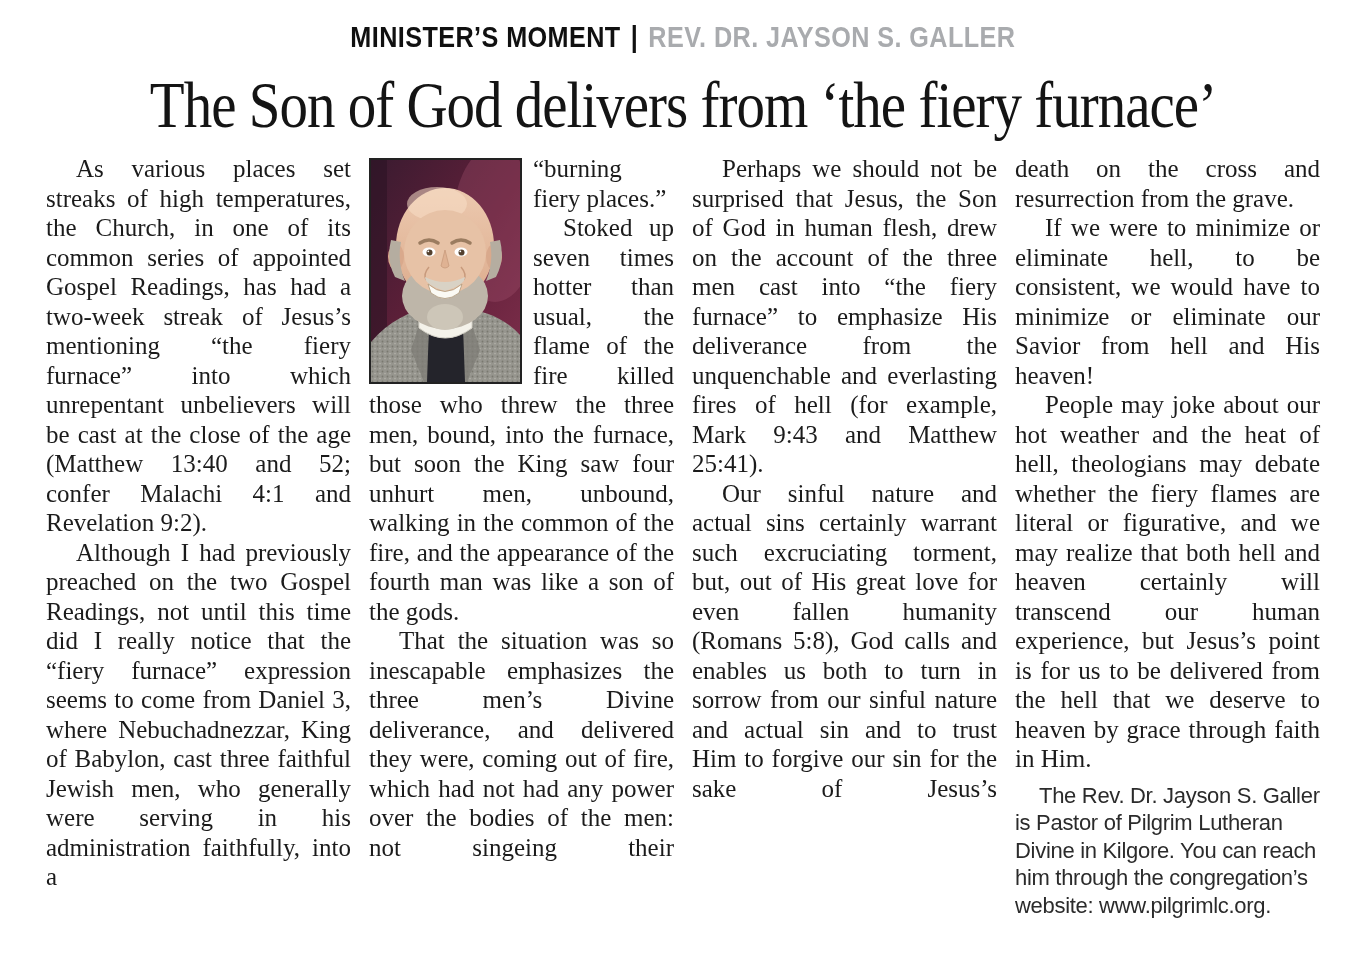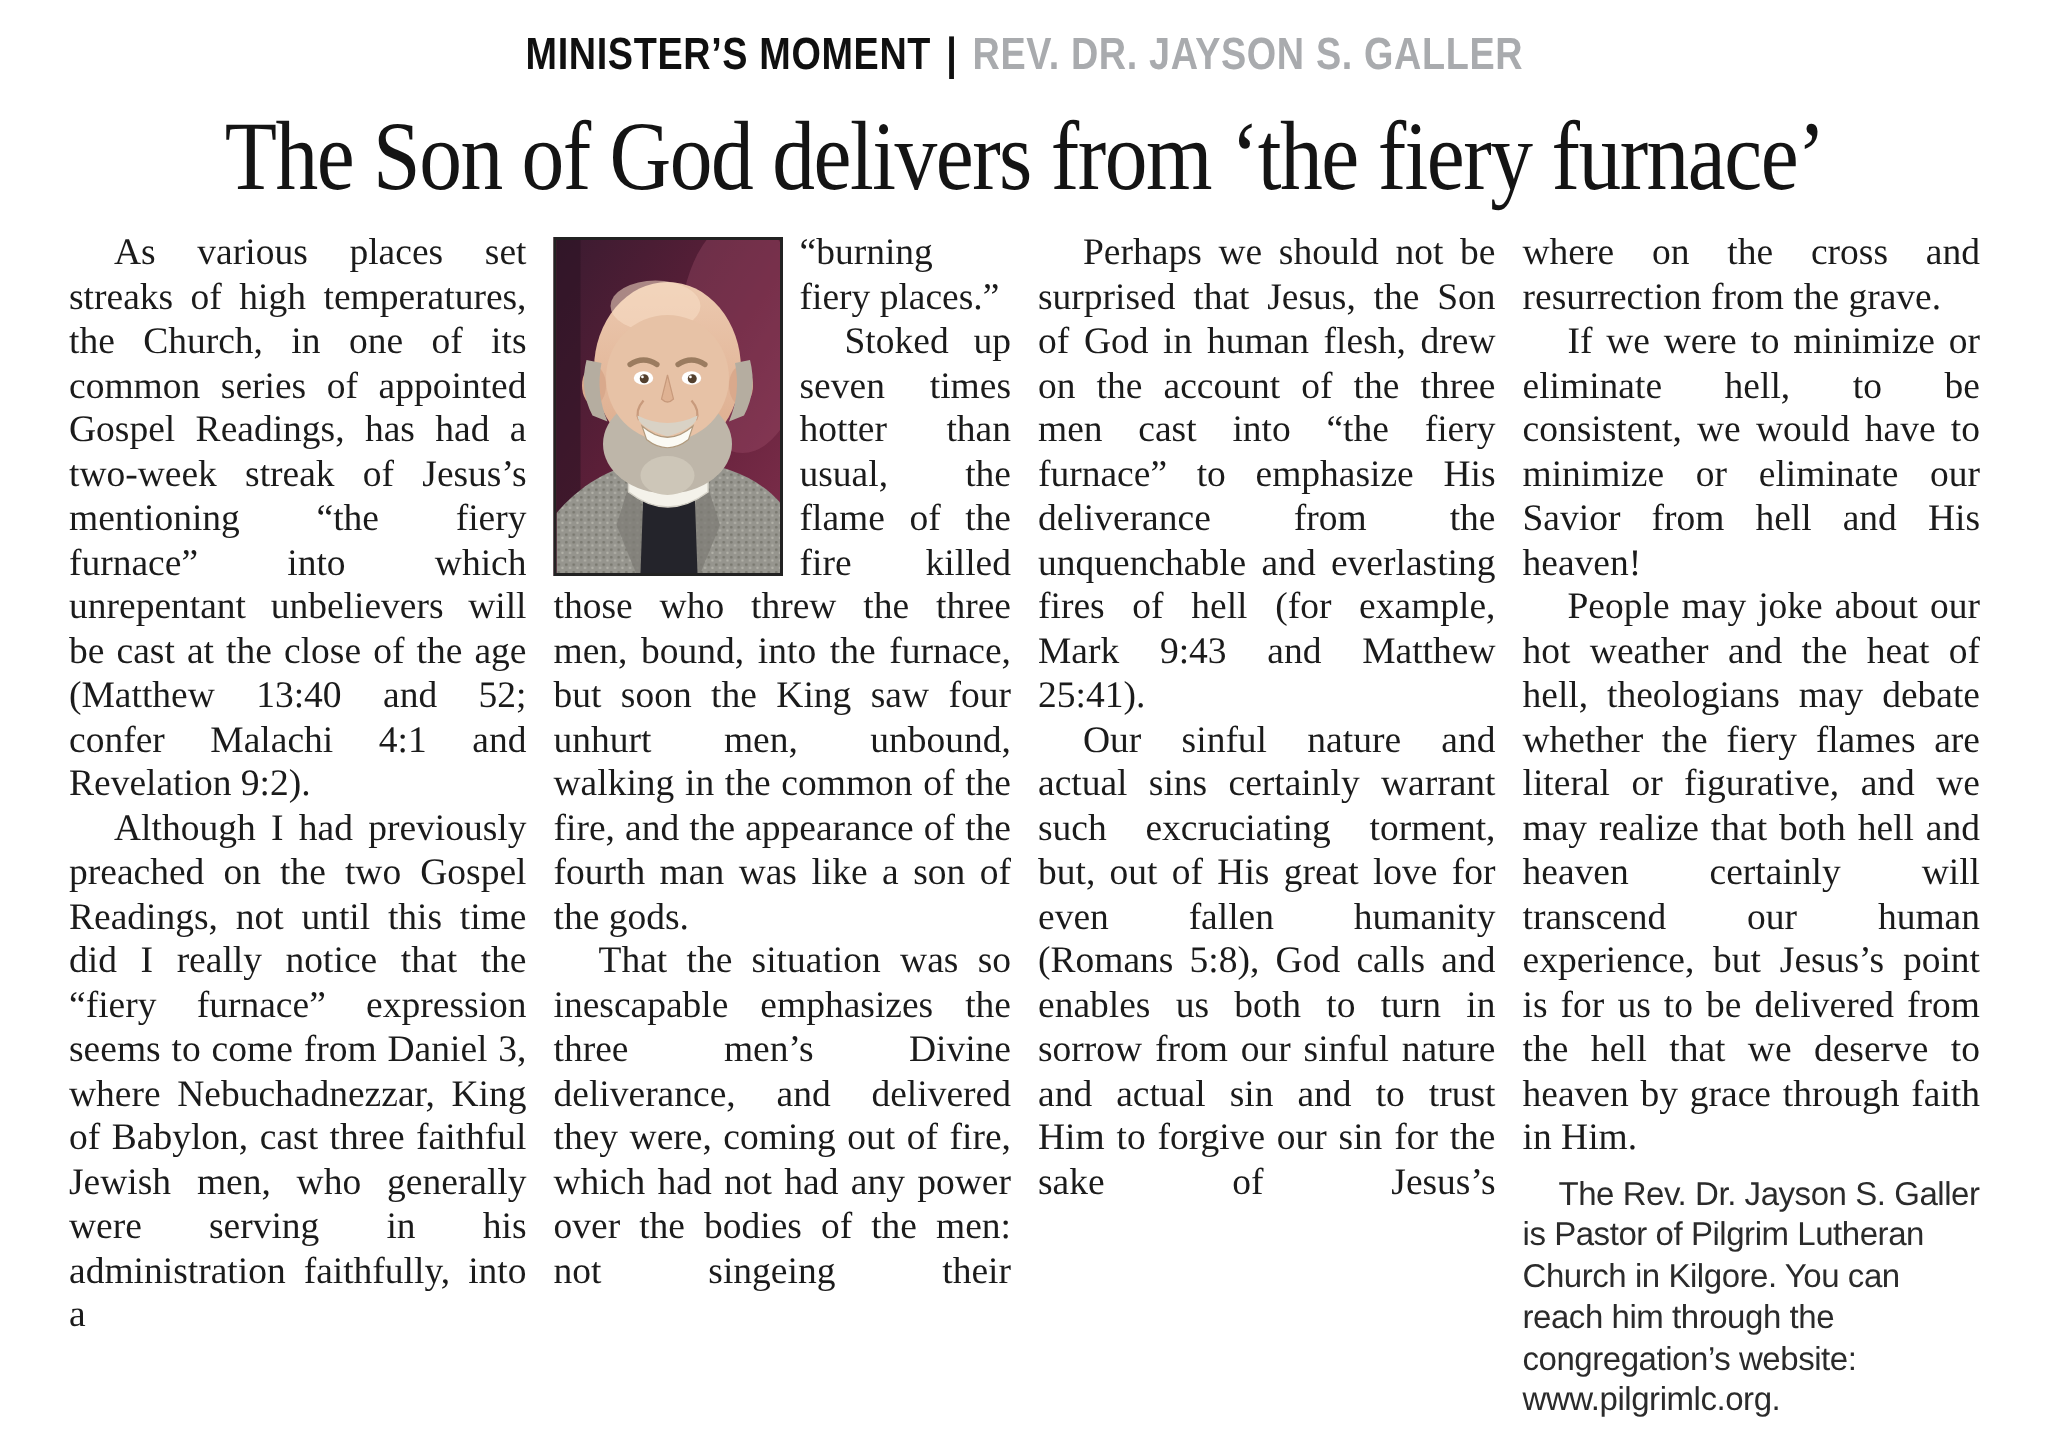--- a/index.html
+++ b/index.html
@@ -161,20 +161,20 @@
       <p class="para indent">Stoked up seven times hotter than usual, the flame of the fire killed those who threw the three men, bound, into the furnace, but soon the King saw four unhurt men, unbound, walking in the common of the fire, and the appearance of the fourth man was like a son of the gods.</p>
       <p class="para indent runon">That the situation was so inescapable emphasizes the three men’s Divine deliverance, and delivered they were, coming out of fire, which had not had any power over the bodies of the men: not singeing their</p>
     </div>
 
     <div class="col">
       <p class="para indent">Perhaps we should not be surprised that Jesus, the Son of God in human flesh, drew on the account of the three men cast into “the fiery furnace” to emphasize His deliverance from the unquenchable and everlasting fires of hell (for example, Mark 9:43 and Matthew 25:41).</p>
       <p class="para indent runon">Our sinful nature and actual sins certainly warrant such excruciating torment, but, out of His great love for even fallen humanity (Romans 5:8), God calls and enables us both to turn in sorrow from our sinful nature and actual sin and to trust Him to forgive our sin for the sake of Jesus’s</p>
     </div>
 
     <div class="col">
-      <p class="para">where on the cross and resurrection from the grave.</p>
+      <p class="para">death on the cross and resurrection from the grave.</p>
       <p class="para indent">If we were to minimize or eliminate hell, to be consistent, we would have to minimize or eliminate our Savior from hell and His heaven!</p>
       <p class="para indent">People may joke about our hot weather and the heat of hell, theologians may debate whether the fiery flames are literal or figurative, and we may realize that both hell and heaven certainly will transcend our human experience, but Jesus’s point is for us to be delivered from the hell that we deserve to heaven by grace through faith in Him.</p>
-      <p class="bio">The Rev. Dr. Jayson S. Galler is Pastor of Pilgrim Lutheran Church in Kilgore. You can reach him through the congregation’s website: www.pilgrimlc.org.</p>
+      <p class="bio">The Rev. Dr. Jayson S. Galler is Pastor of Pilgrim Lutheran Divine in Kilgore. You can reach him through the congregation’s website: www.pilgrimlc.org.</p>
     </div>
 
   </div>
 </div>
 
 </body></html>

